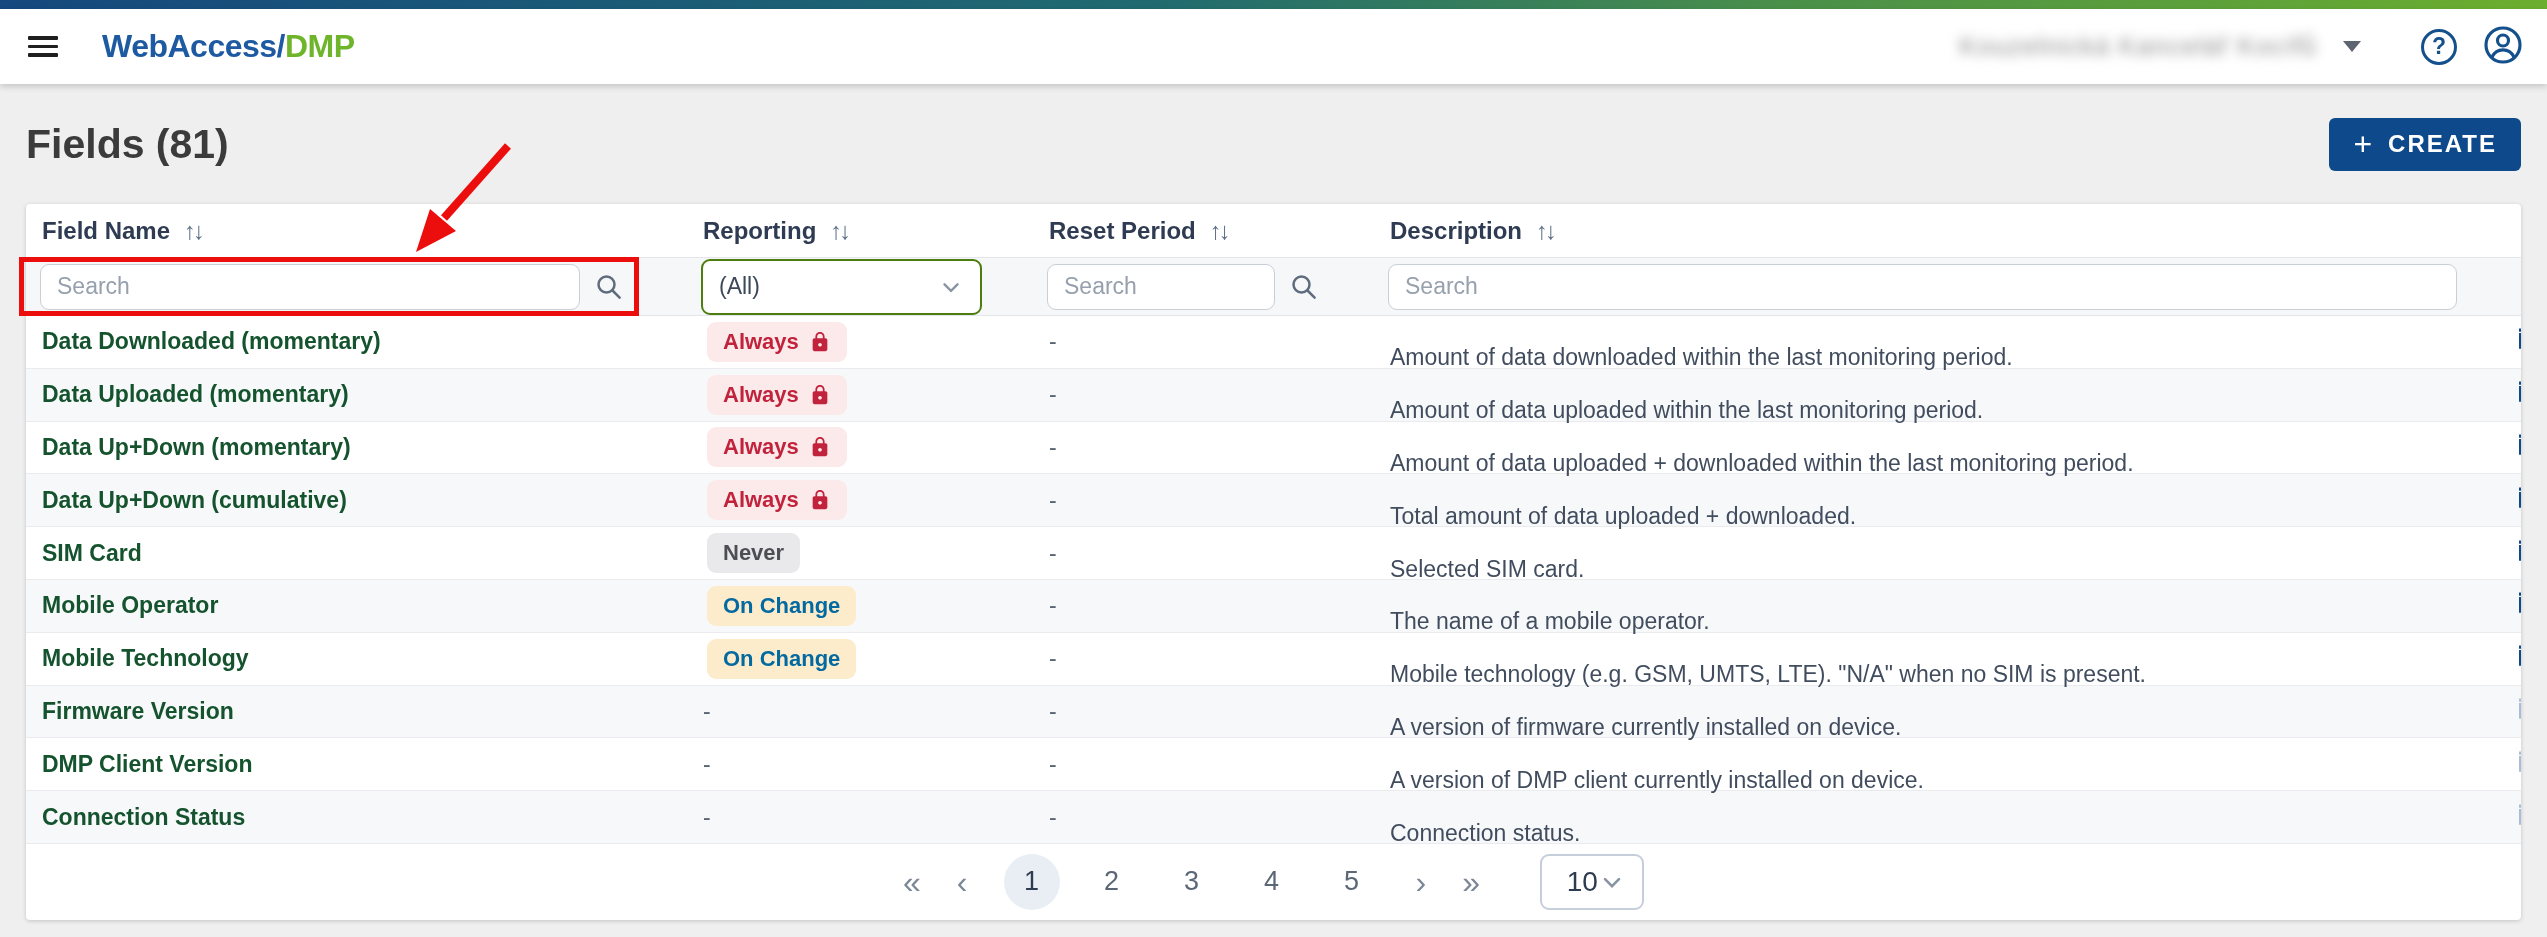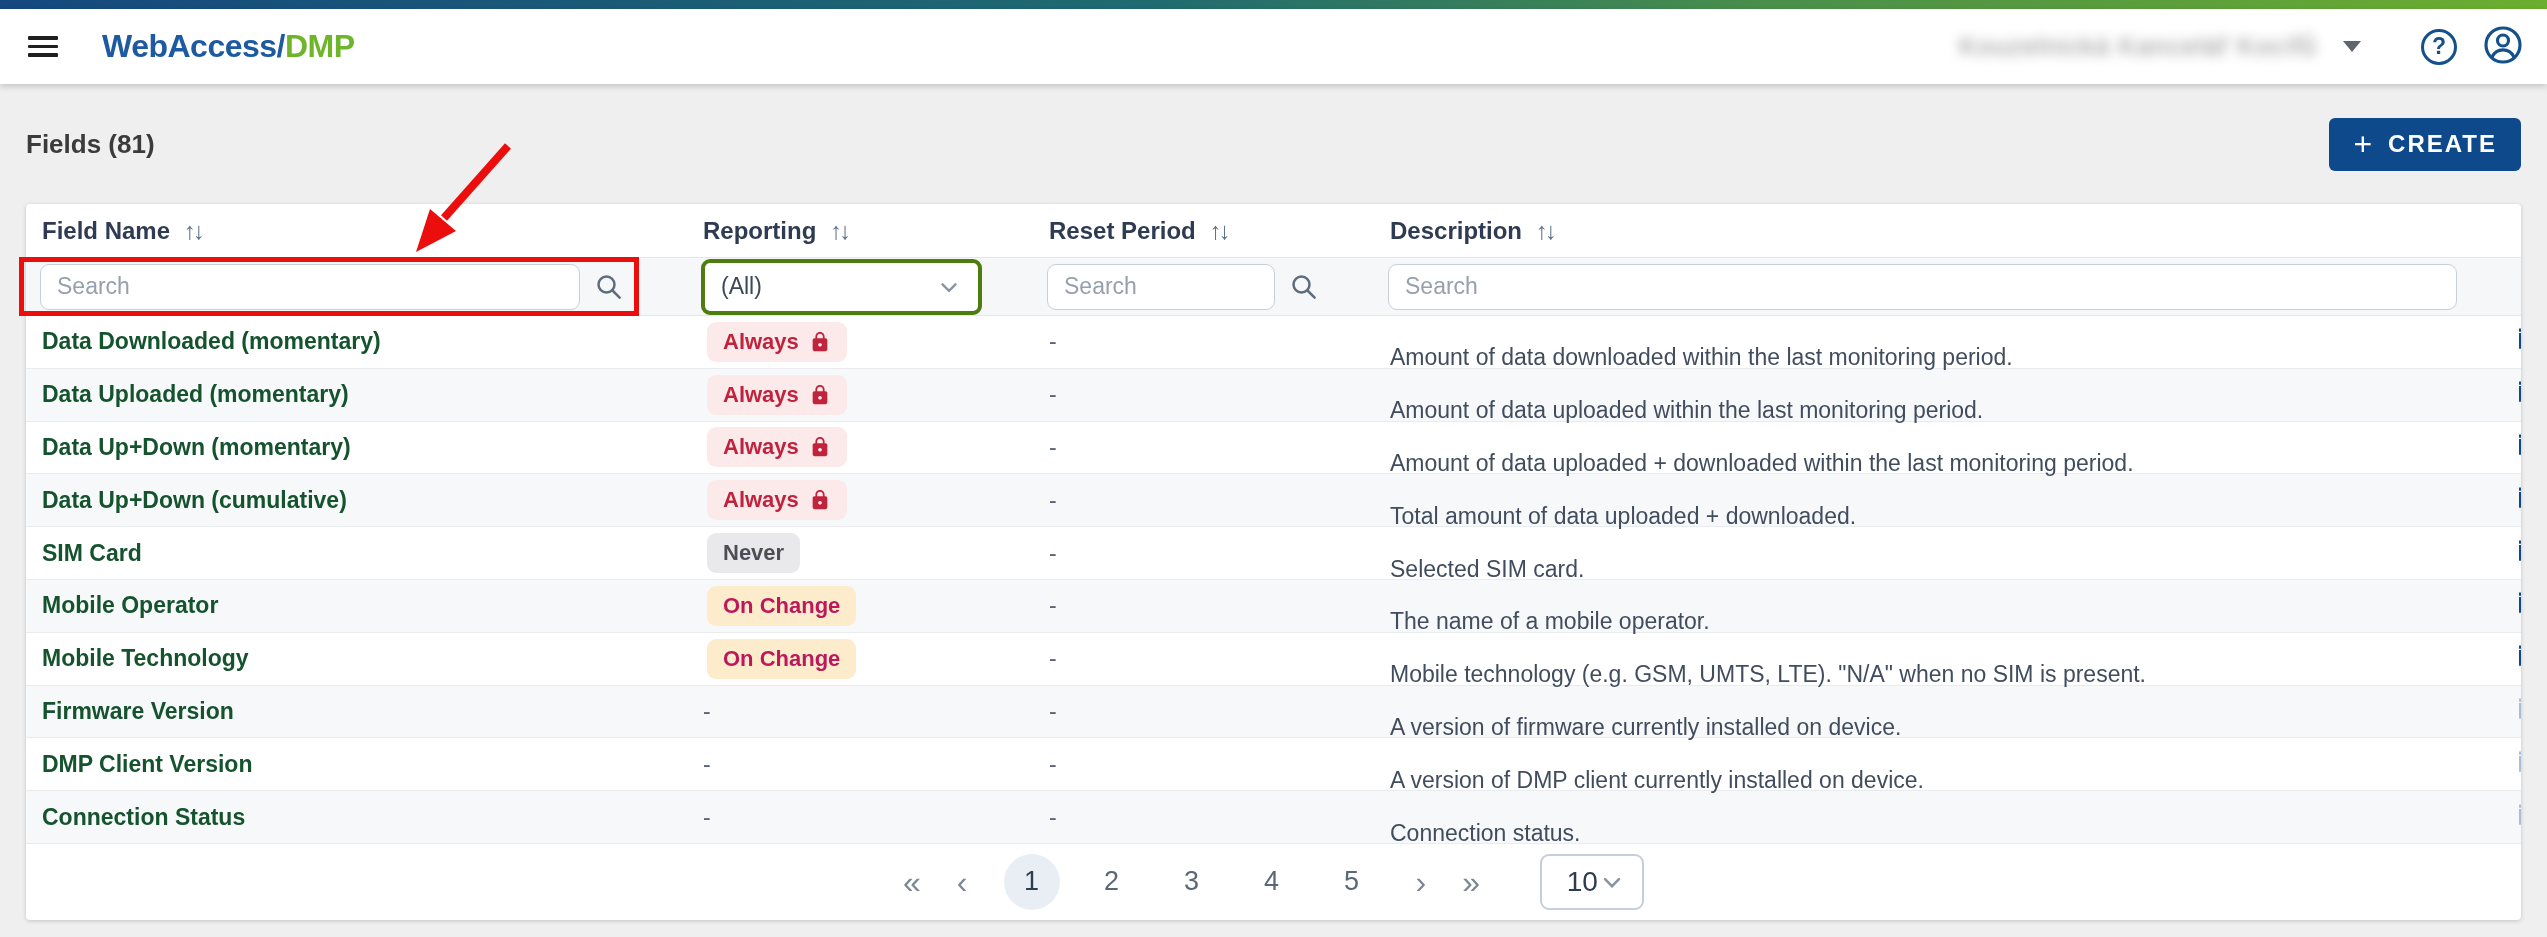--- a/index.html
+++ b/index.html
@@ -22,21 +22,21 @@
   .spacer { flex:1; }
   .org { display:flex; align-items:center; margin-right:60px; cursor:pointer; }
   .org-name { font-size:26px; color:#8f8f8f; filter:blur(6px); letter-spacing:1px; }
   .caret { width:0; height:0; border-left:9px solid transparent; border-right:9px solid transparent; border-top:11px solid #5c6570; margin-left:26px; }
   .topicon { margin-right:26px; cursor:pointer; flex:none; }
   .help-circle { width:36px; height:36px; border-radius:50%; border:3px solid #14508c; color:#14508c;
     font-size:23px; font-weight:700; display:flex; align-items:center; justify-content:center; }
   
   .main { padding:0 26px; }
   .title-row { height:120px; display:flex; align-items:center; justify-content:space-between; }
-  .page-title { font-size:26px; font-weight:700; color:#3b3b3b; }
+  .page-title { font-size:41px; font-weight:700; color:#3b3b3b; }
   .create-btn {
     background:#0e4a8b; color:#fff; border:none; border-radius:6px; height:53px;
     padding:0 24px; font-size:24px; font-weight:700; letter-spacing:2px;
     display:flex; align-items:center; cursor:pointer; font-family:inherit;
   }
   .create-plus { font-size:32px; font-weight:400; margin-right:16px; letter-spacing:0; }
   
   .card { background:#fff; border-radius:4px; box-shadow:0 1px 4px rgba(0,0,0,.18); overflow:hidden; }
   .grid { display:grid; grid-template-columns:616px 301px 296px 1100px 1fr; align-items:center;gap:45px; }
   .thead-row { height:54px; border-bottom:1px solid #e4e7ea; }
@@ -47,39 +47,39 @@
   .fcell { display:flex; align-items:center; padding-left:14px; gap:14px; }
   .filter-row input {
     height:46px; border:1px solid #c9cfd7; border-radius:9px; background:#fff;
     font-family:inherit; font-size:23px; color:#3c4758; padding:0 16px; outline:none;
   }
   .filter-row input::placeholder { color:#97a0ad; }
   .in-field { width:540px; }
   .in-reset { width:228px; }
   .in-desc { width:1069px; }
   .selectbox {
-    width:281px; height:56px; border:4px solid #4d7c0f; border-radius:9px; background:#fff;
+    width:281px; height:56px; border:2px solid #4d7c0f; border-radius:9px; background:#fff;
     display:flex; align-items:center; justify-content:space-between; padding:0 16px; cursor:pointer;
     font-size:23px; color:#3c4758;
   }
   .mag { flex:none; cursor:pointer; }
   
   .trow { height:52.8px; border-bottom:1px solid #e9ebee; font-size:23px; }
   .trow.alt { background:#f7f8f9; }
   .cell { padding-left:16px; overflow:hidden; white-space:nowrap; }
   .cell.name { font-weight:700; color:#14532d; }
   .cell.desc { color:#414d5e;margin-top:32px; }
   .cell.reset, .cell.dash { color:#5a6472; }
   .badge {
     display:inline-flex; align-items:center; gap:10px; padding:7px 16px; border-radius:9px;
     font-weight:700; font-size:22px; margin-left:4px;
   }
   .badge.danger  { background:#fce9ea; color:#c2233c; }
   .badge.neutral { background:#e9e9eb; color:#4d4d55; }
-  .badge.warning { background:#fdeccb; color:#be185d; }
+  .badge.warning { background:#fdeccb; color:#0369a1; }
   .cell.actions { display:flex; justify-content:flex-end; align-items:center; gap:24px; padding-right:44px; }
   .icon-btn { cursor:pointer; color:#0e4a8b; }
   .icon-btn.disabled { color:#a9bdd6; cursor:default; }
   
   .pag-row { height:76px; display:flex; align-items:center; justify-content:center; gap:36px; }
   .pgbtn { font-size:32px; color:#7c8798; cursor:pointer; line-height:1; user-select:none; }
   .pages { display:flex; gap:24px; align-items:center; }
   .page { width:56px; height:56px; border-radius:50%; display:flex; align-items:center; justify-content:center;
     font-size:27px; color:#5c6776; cursor:pointer; }
   .page.active { background:#e8eef4; color:#2f3b4e; }

